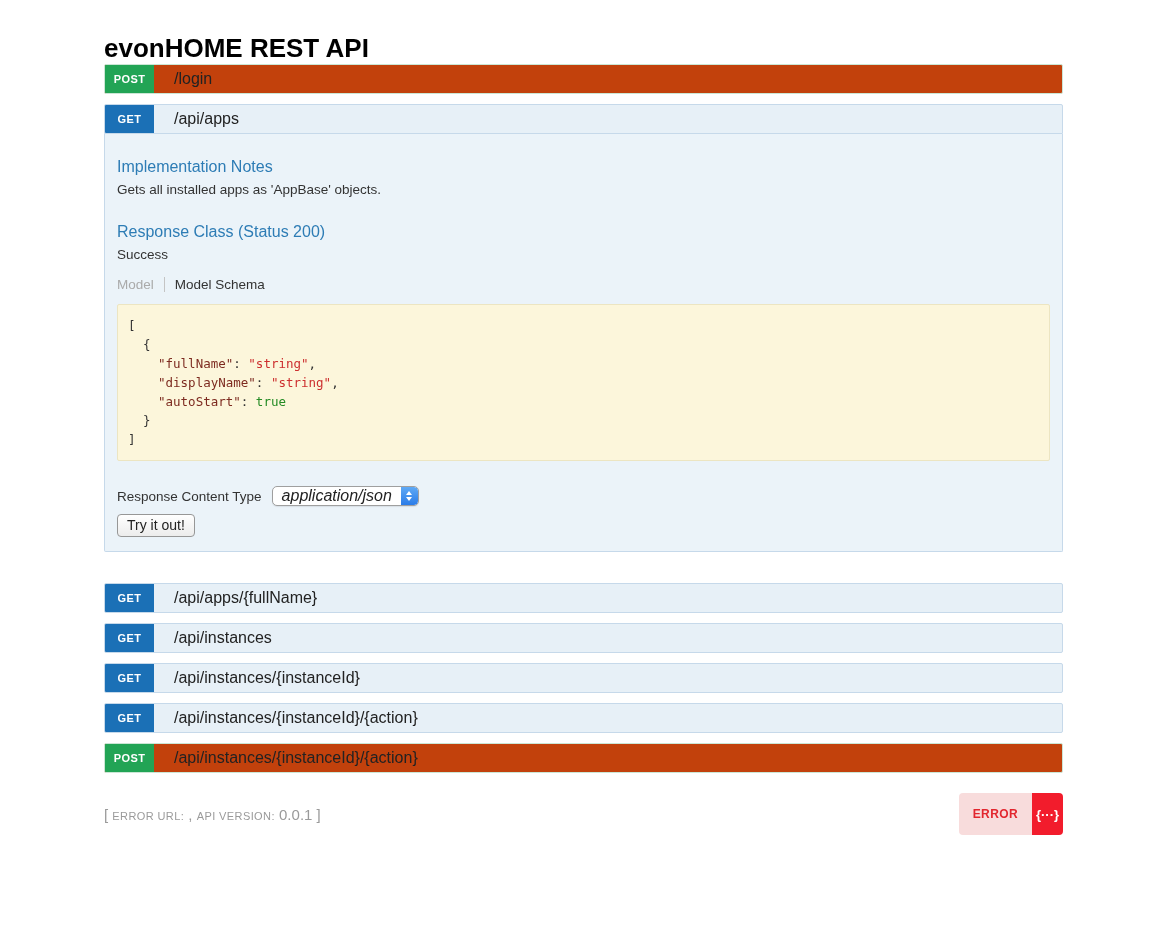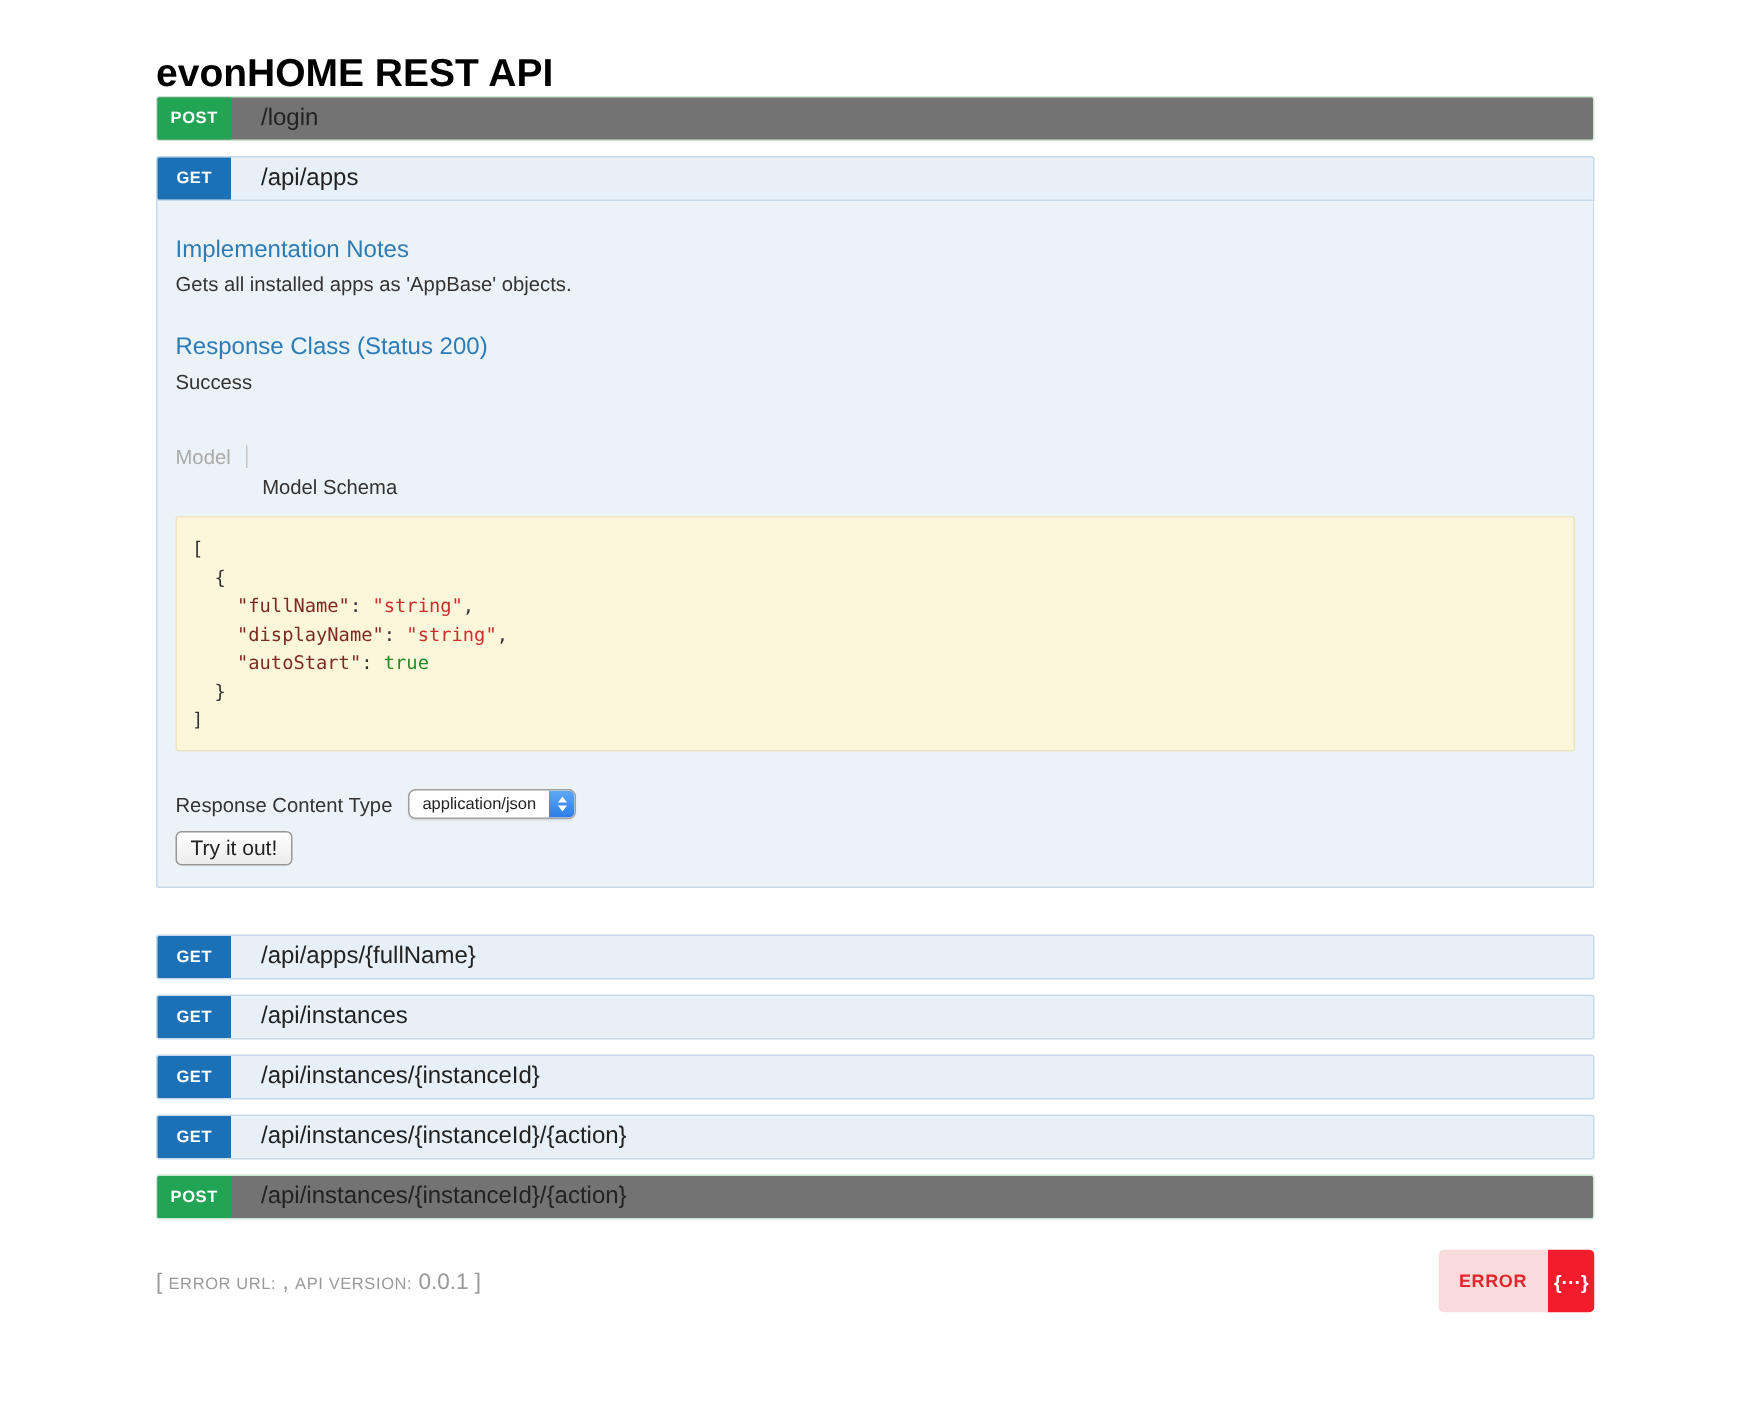--- a/index.html
+++ b/index.html
@@ -37,21 +37,21 @@
   .op-row {
     height: 30px;
     display: flex;
     align-items: stretch;
     border-radius: 2px;
     border: 1px solid;
     margin-bottom: 10px;
     cursor: pointer;
   }
   .op-row.get  { background: #e7f0f7; border-color: #c6d9ea; }
-  .op-row.post { background: #737373; border-color: #cbe6d5; }
+  .op-row.post { background: #c2410c; border-color: #cbe6d5; }
   .op-badge {
     width: 49px;
     display: flex; align-items: center; justify-content: center;
     color: #fff; font-size: 11px; font-weight: bold; letter-spacing: 0.4px;
     border-radius: 1px 0 0 1px;
   }
   .get  .op-badge { background: #1b70b6; }
   .post .op-badge { background: #22a455; }
   .op-path {
     margin-left: 20px;
@@ -73,21 +73,21 @@
     color: #2d7cb5;
     font-size: 16px;
     font-weight: 400;
     margin: 12px 0 6px 0;
   }
   .blue-heading.second { margin-top: 26px; }
   .plain-text { font-size: 13.5px; color: #333; margin: 0; }
 
   .schema-tabs { margin-top: 15px; display: flex; font-size: 13.5px; align-items: center; }
   .tab-model { color: #aaa; padding-right: 10px; border-right: 1px solid #c4c4c4; cursor: pointer; }
-  .tab-model-schema { color: #333; padding-left: 10px; cursor: pointer; margin-top: 40px; }
+  .tab-model-schema { color: #333; padding-left: 10px; cursor: pointer; }
 
   .code-block {
     margin-top: 12px;
     background: #fcf6db;
     border: 1px solid #ece5c2;
     border-radius: 2px;
     padding: 11px 10px;
     font-family: "DejaVu Sans Mono", monospace;
     font-size: 12.5px;
     line-height: 19px;
@@ -105,21 +105,21 @@
     margin-left: 10px;
     display: inline-flex;
     height: 20px;
     background: #fff;
     border: 1px solid #9f9f9f;
     border-radius: 5px;
     overflow: hidden;
     cursor: pointer;
     box-shadow: 0 1px 1px rgba(0,0,0,0.08);
   }
-  .fake-select .sel-text { padding: 0 9px; font-size: 11px; line-height: 18px; color: #222; }
+  .fake-select .sel-text { padding: 0 9px; font-size: 16px; line-height: 18px; color: #222; font-style: italic; }
   .sel-stepper {
     width: 17px;
     background: linear-gradient(#5fa9f5, #2b7ce8);
     display: flex; flex-direction: column; align-items: center; justify-content: center;
     gap: 2px;
     border-radius: 0 4px 4px 0;
   }
   .tri-up { width: 0; height: 0; border-left: 3.5px solid transparent; border-right: 3.5px solid transparent; border-bottom: 4px solid #fff; }
   .tri-down { width: 0; height: 0; border-left: 3.5px solid transparent; border-right: 3.5px solid transparent; border-top: 4px solid #fff; }
 

